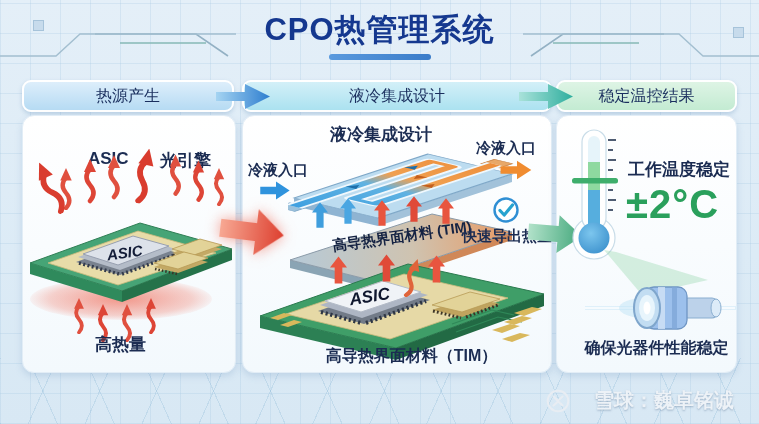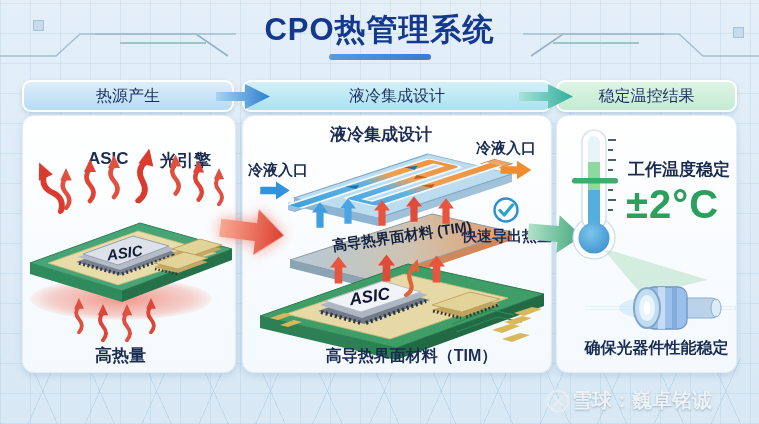--- a/index.html
+++ b/index.html
@@ -29,21 +29,21 @@
     background:linear-gradient(180deg,#ffffff,#f3f9fd);
     box-shadow:0 3px 7px rgba(120,155,195,.28);box-sizing:border-box;}
   .p1{left:22px;width:214px;}
   .p2{left:242px;width:310px;}
   .p3{left:556px;width:181px;}
   .lbl{font-weight:bold;color:#1b2c52;white-space:nowrap;}
   .caption{font-size:17px;font-weight:bold;color:#1b2c52;text-align:center;white-space:nowrap;}
   .temp-big{font-size:40px;font-weight:800;color:#2aa05c;letter-spacing:1px;}
   .tim-label{font-size:14.5px;font-weight:bold;color:#152343;transform:rotate(-8deg);white-space:nowrap;}
   .glow{border-radius:50%;background:radial-gradient(ellipse at center, rgba(238,70,45,.55) 0%, rgba(238,80,55,.25) 55%, rgba(238,80,55,0) 75%);}
-  .watermark{left:546px;top:387px;display:flex;align-items:center;gap:2px;
+  .watermark{left:546px;top:387px;display:flex;align-items:center;gap:24px;
     color:#edf2f7;font-size:20px;font-weight:bold;
     text-shadow:0 1px 2px rgba(115,140,168,.6);}
   svg{display:block;}
 </style>
 </head>
 <body>
 
 <div id="stage">
 
   <svg width="0" height="0" style="position:absolute">
@@ -168,21 +168,21 @@
   <svg class="abs" style="left:96px;top:304px;color:#dd4536" width="14" height="38">
       <use href="#wavy" width="14" height="38"></use>
     </svg>
   <svg class="abs" style="left:120px;top:304px;color:#e0503f" width="14" height="38">
       <use href="#wavy" width="14" height="38"></use>
     </svg>
   <svg class="abs" style="left:144px;top:298px;color:#dd4536" width="14" height="36">
       <use href="#wavy" width="14" height="36"></use>
     </svg>
 
-  <div class="abs caption" style="left:22px;top:344px;width:197px">高热量</div>
+  <div class="abs caption" style="left:22px;top:333px;width:197px">高热量</div>
 
   <svg class="abs" style="left:220px;top:204px;transform:rotate(7deg);filter:drop-shadow(0 0 7px rgba(236,92,70,.6))" width="70" height="56" viewBox="0 0 70 56">
     <defs>
         <linearGradient id="ra" x1="0" y1="0" x2="1" y2="0">
       <stop offset="0" stop-color="#f7a893"></stop>
           <stop offset="1" stop-color="#dd3f2f"></stop>
         </linearGradient>
       </defs>
     <polygon points="0,19 36,19 36,5 64,28 36,51 36,37 0,37" fill="url(#ra)"></polygon>
   </svg>

